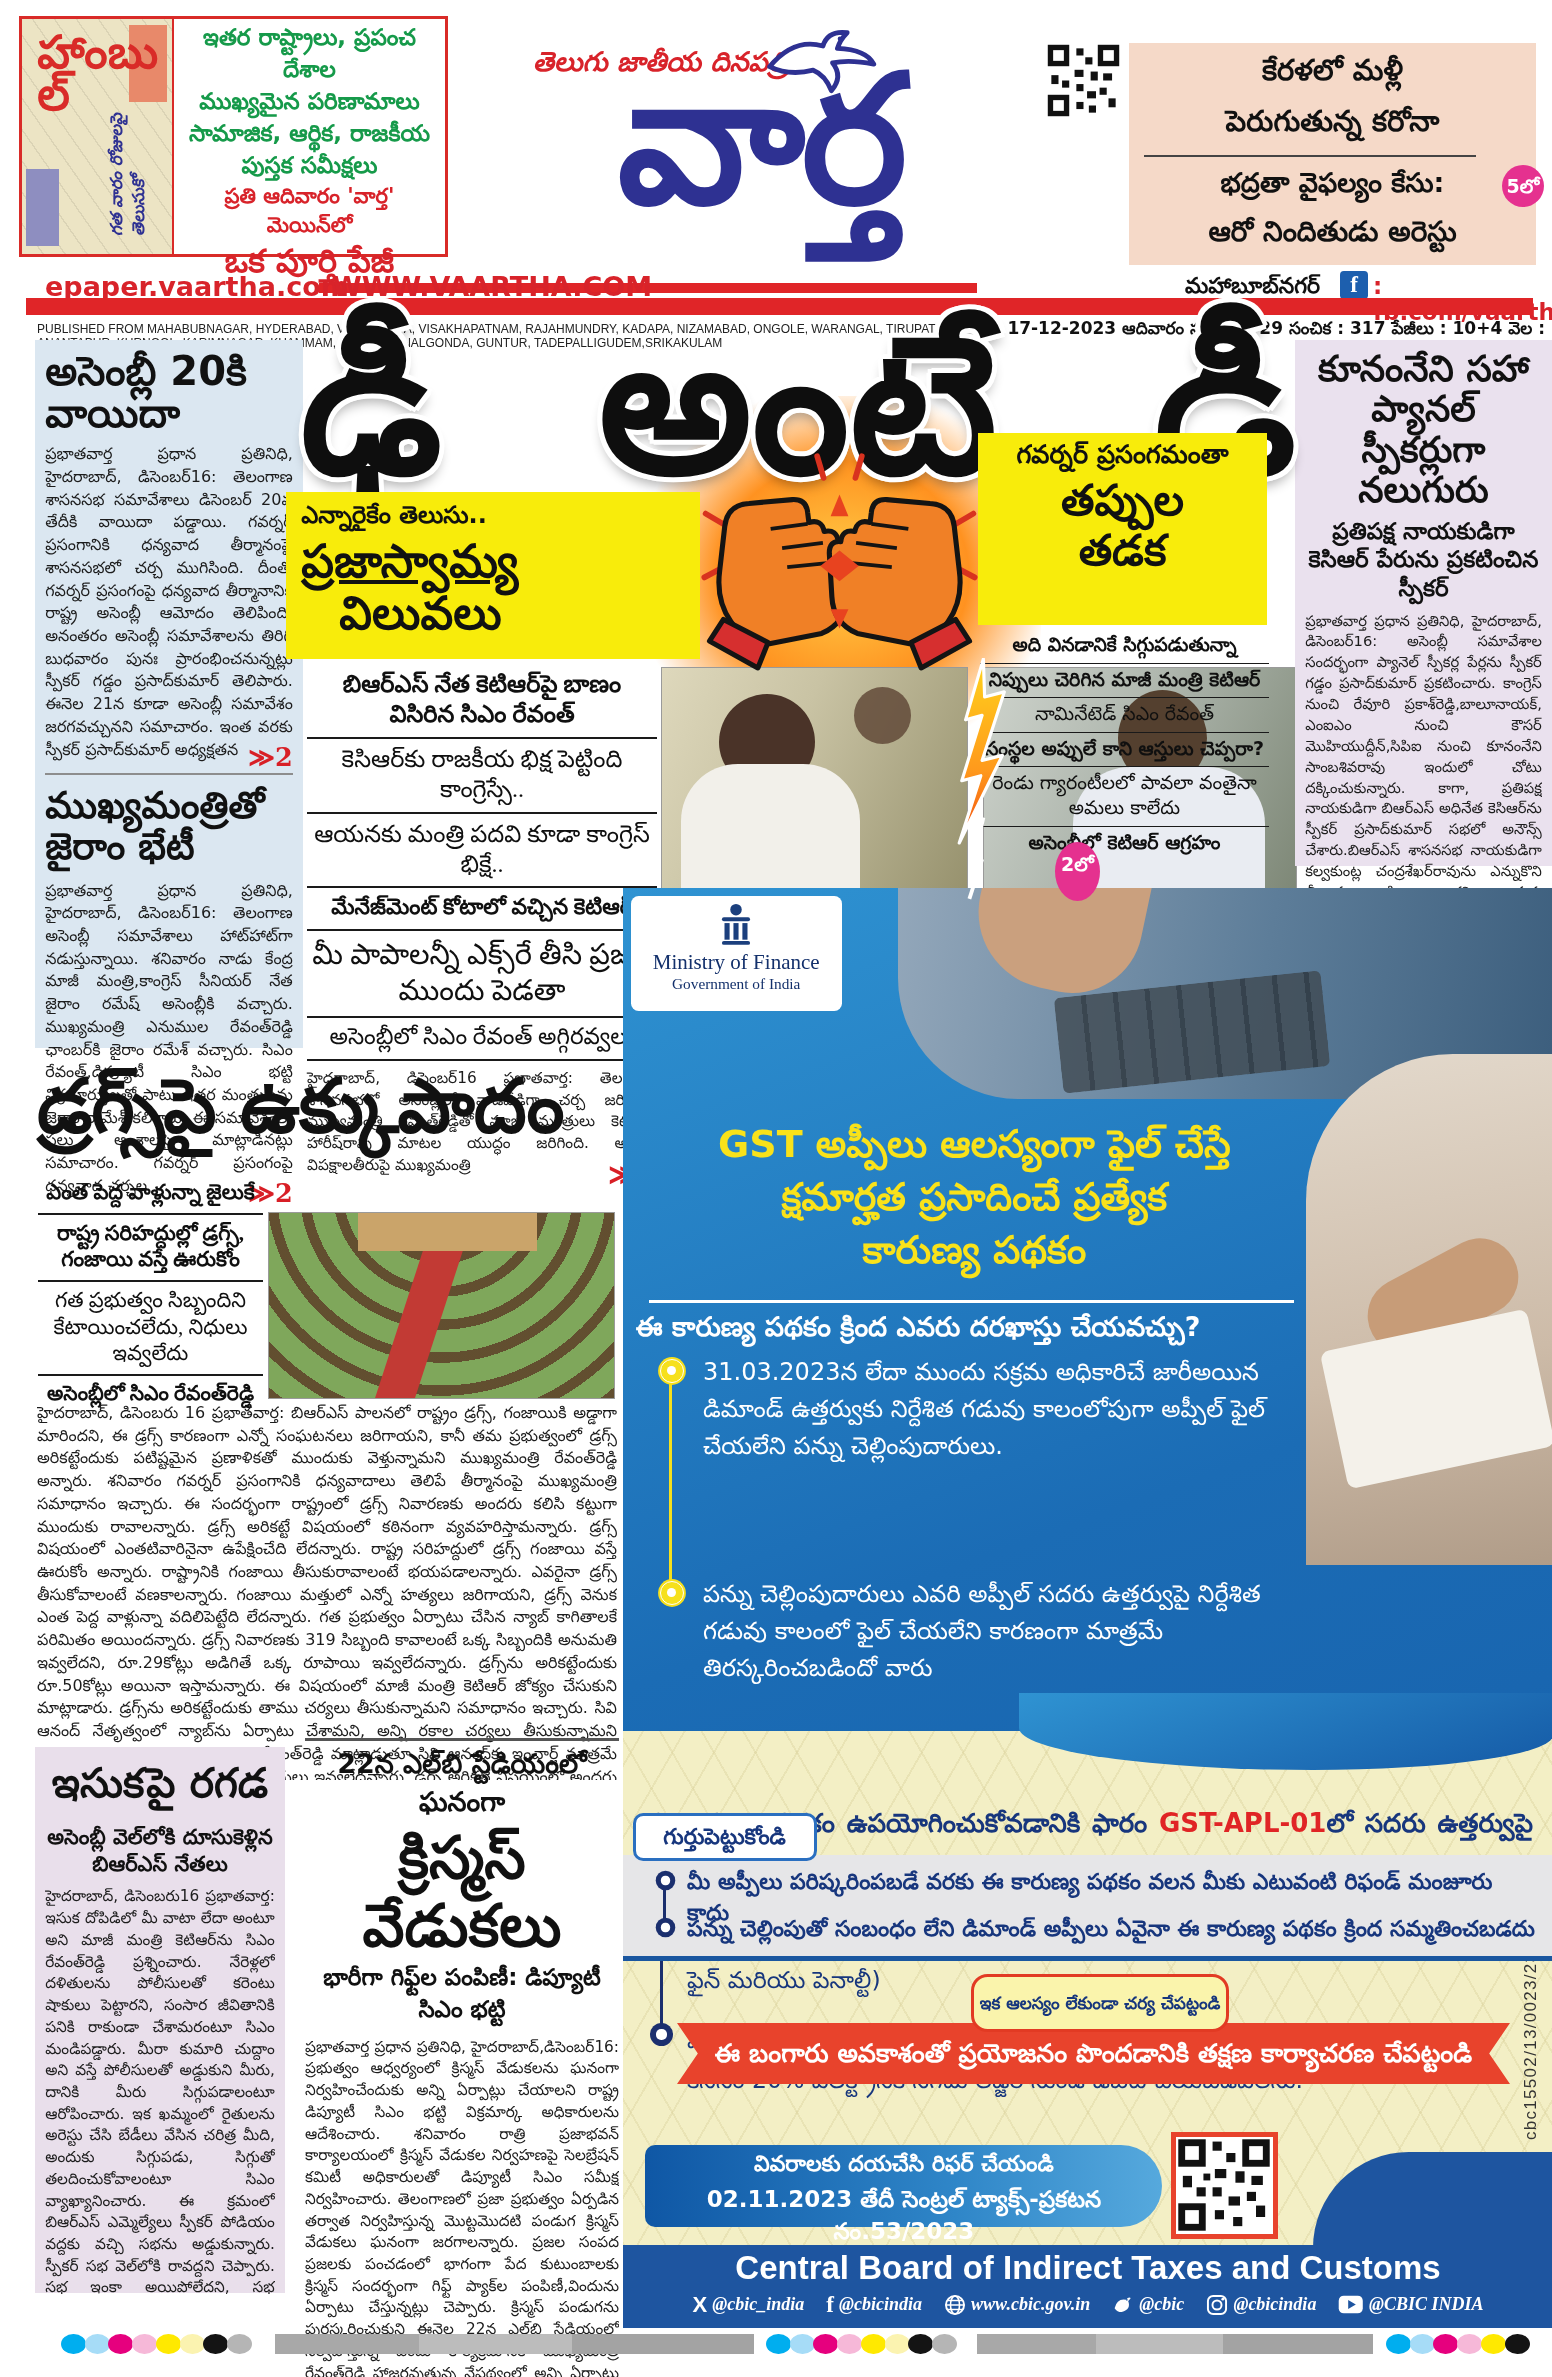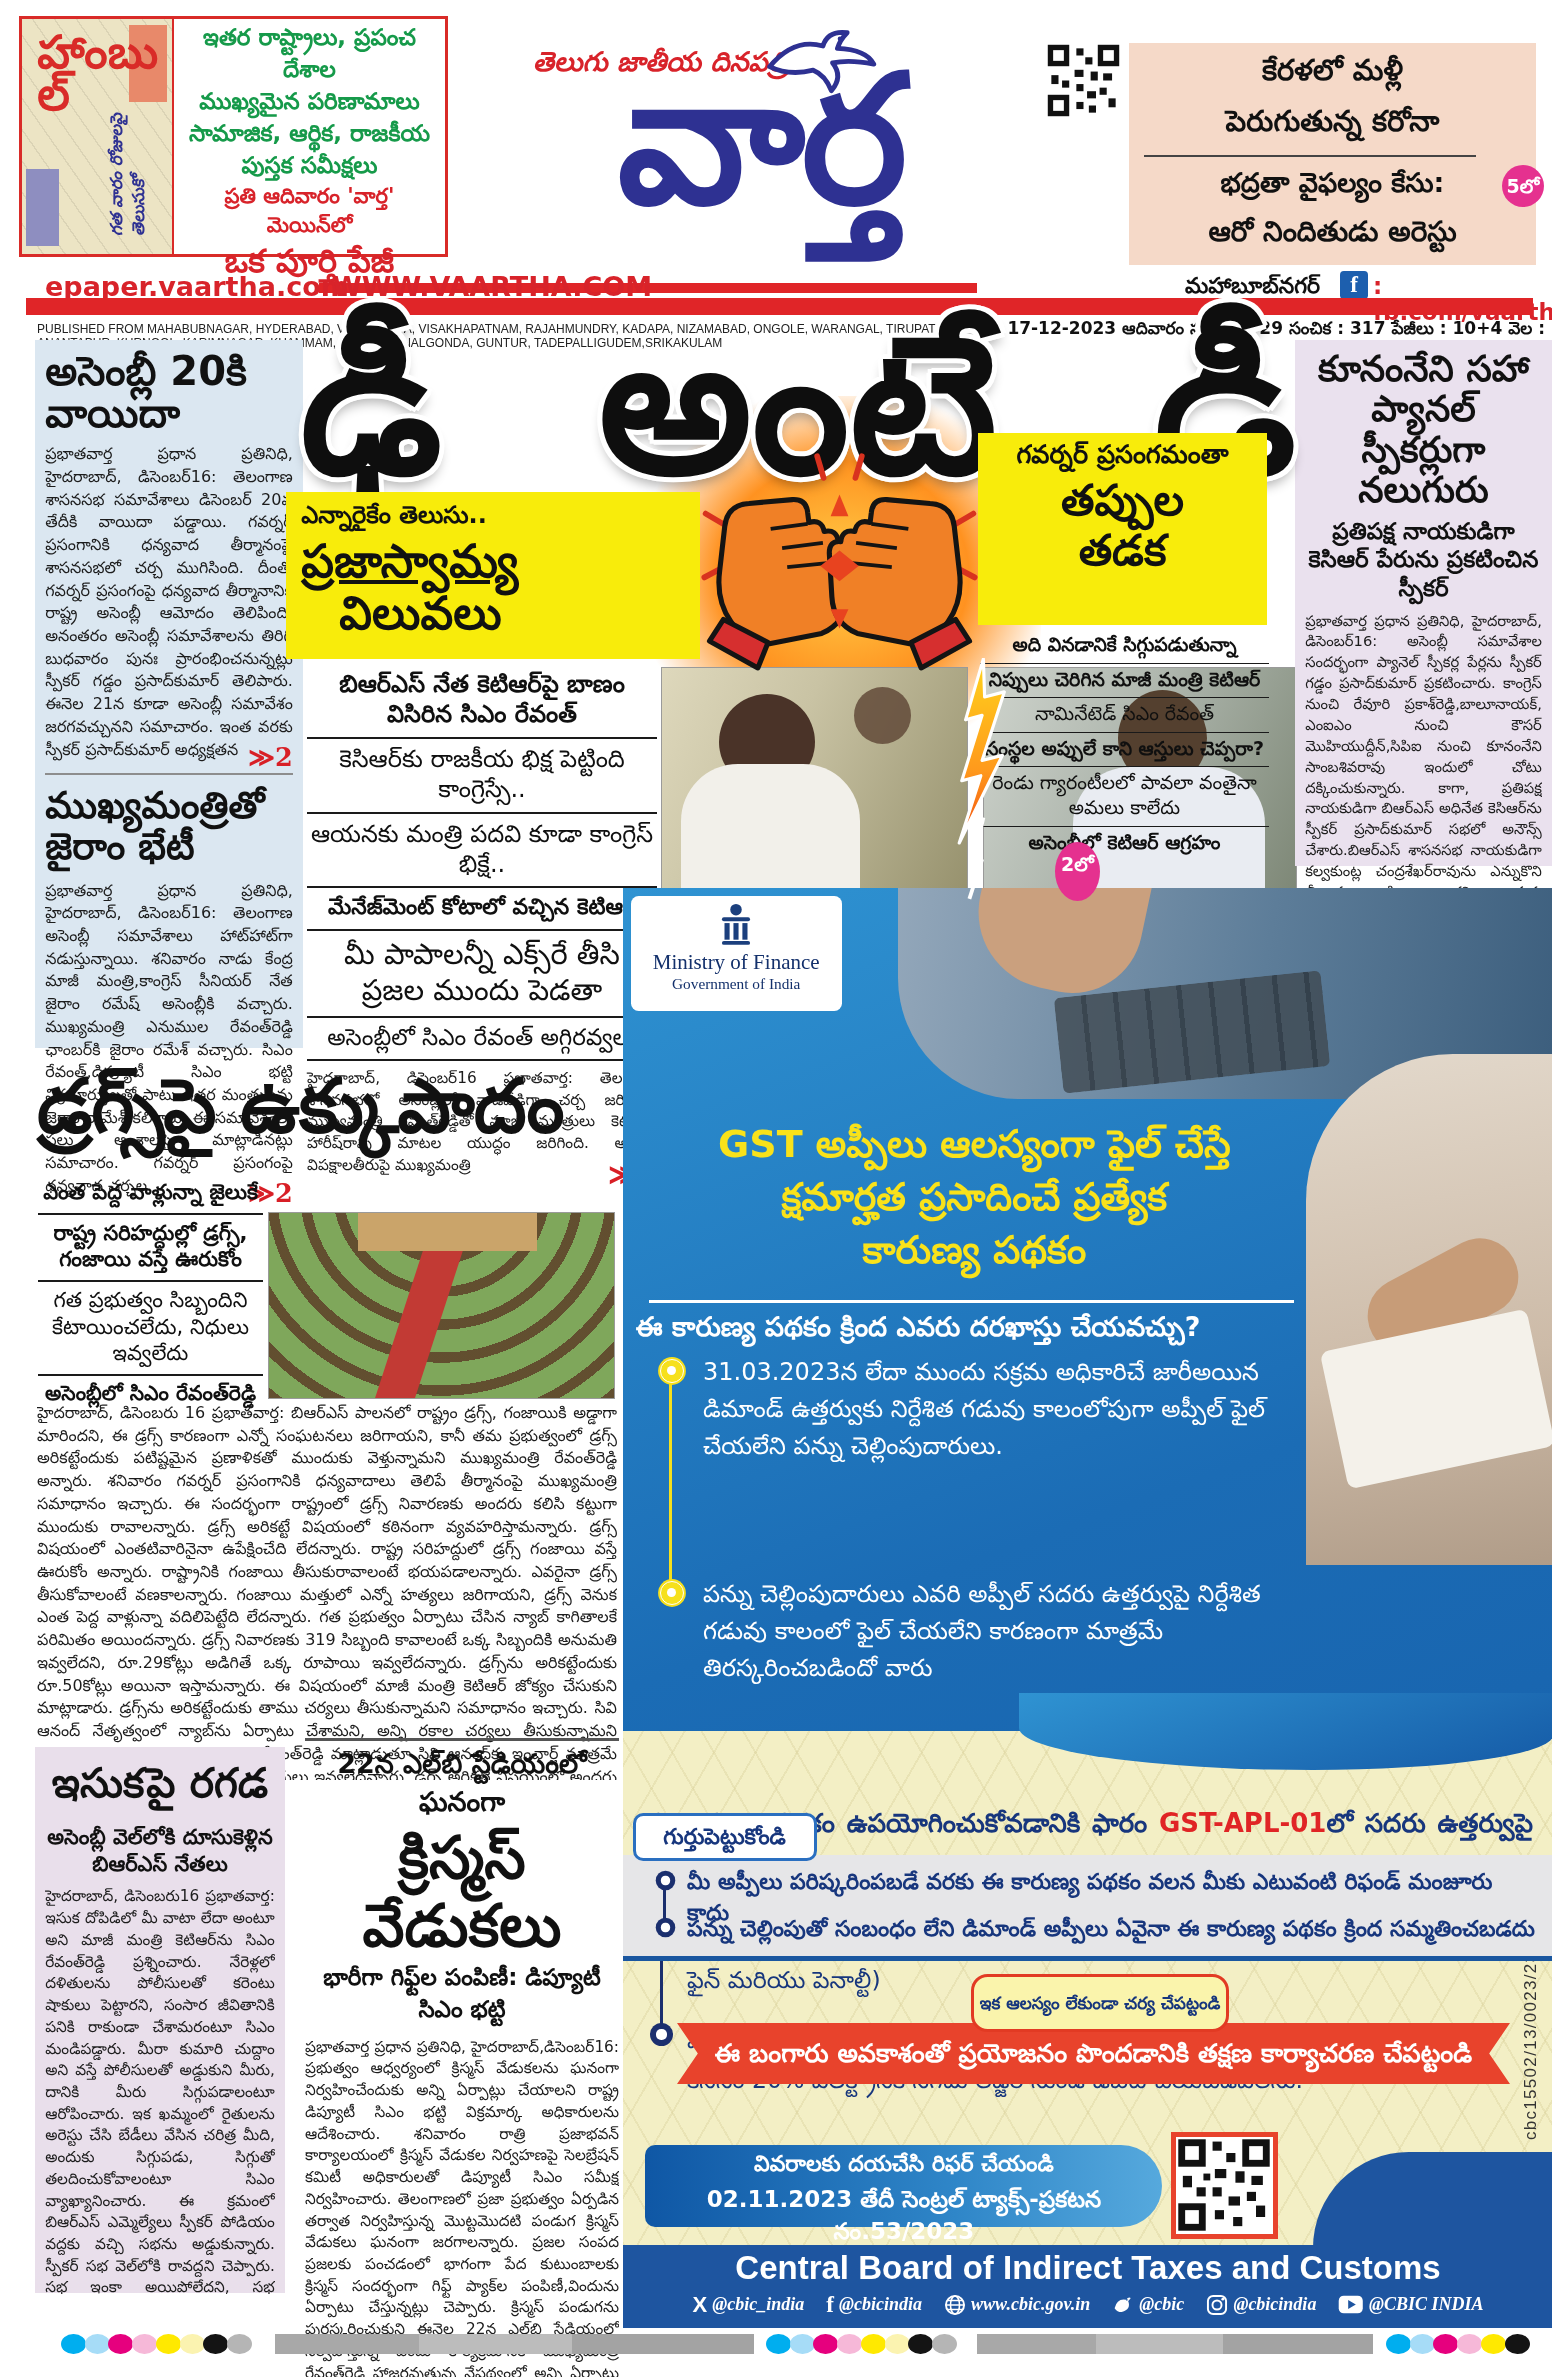--- a/index.html
+++ b/index.html
@@ -9,21 +9,21 @@
   .b{font-weight:700;}
   .c{text-align:center;}
   .j{text-align:justify;}
   .red{color:#d8232a;}
   .green{color:#169a4a;}
   .navy{color:#17367d;}
   .white{color:#fff;}
   .outline{color:#0e0e0e;font-weight:700;
      text-shadow:-3.8px -3.8px 0 #fff,3.8px -3.8px 0 #fff,-3.8px 3.8px 0 #fff,3.8px 3.8px 0 #fff,
                  -5.1px 0 0 #fff,5.1px 0 0 #fff,0 -5.1px 0 #fff,0 5.1px 0 #fff,0 9px 11.5px rgba(0,0,0,.30);}
-  .deck{border-bottom:2.6px solid #1a1a1a;padding:5.1px 2.6px 7.7px;text-align:center;font-weight:700;color:#101010;line-height:1.25;}
+  .deck{border-bottom:2.6px solid #1a1a1a;padding:5.1px 2.6px 7.7px;text-align:center;font-weight:700;color:#101010;line-height:1.25;font-family:Liberation Serif, serif;}
   .rdeck{border-bottom:1.9px solid #1a1a1a;padding:3.2px 1.3px 5.7px;text-align:center;font-weight:700;color:#101010;line-height:1.3;}
   .more{color:#d81f26;font-weight:700;font-family:"DejaVu Serif",serif;}
   .body-txt{color:#1c1c1c;line-height:1.42;}
   .hrule{background:#8d8d8d;height:1.9px;}
   .photo{border:0.6px solid #9a9a9a;overflow:hidden;}
   .dot{width:25px;height:20.4px;border-radius:50%;display:inline-block;margin-right:-1.3px;}
   .graybar{background:linear-gradient(90deg,#a8a8a8 0 30%,#bcbcbc 30% 62%,#a3a3a3 62% 100%);height:20.4px;}
   .sershort{font-family:"Liberation Serif","DejaVu Serif",serif;}
   .libsans{font-family:"Liberation Sans","DejaVu Sans",sans-serif;}
   .bullet-dot{width:22px;height:22px;border-radius:50%;background:#f6e01c;border:1.9px solid #fff;box-shadow:0 0 0 1.9px #f6e01c;position:absolute;}

